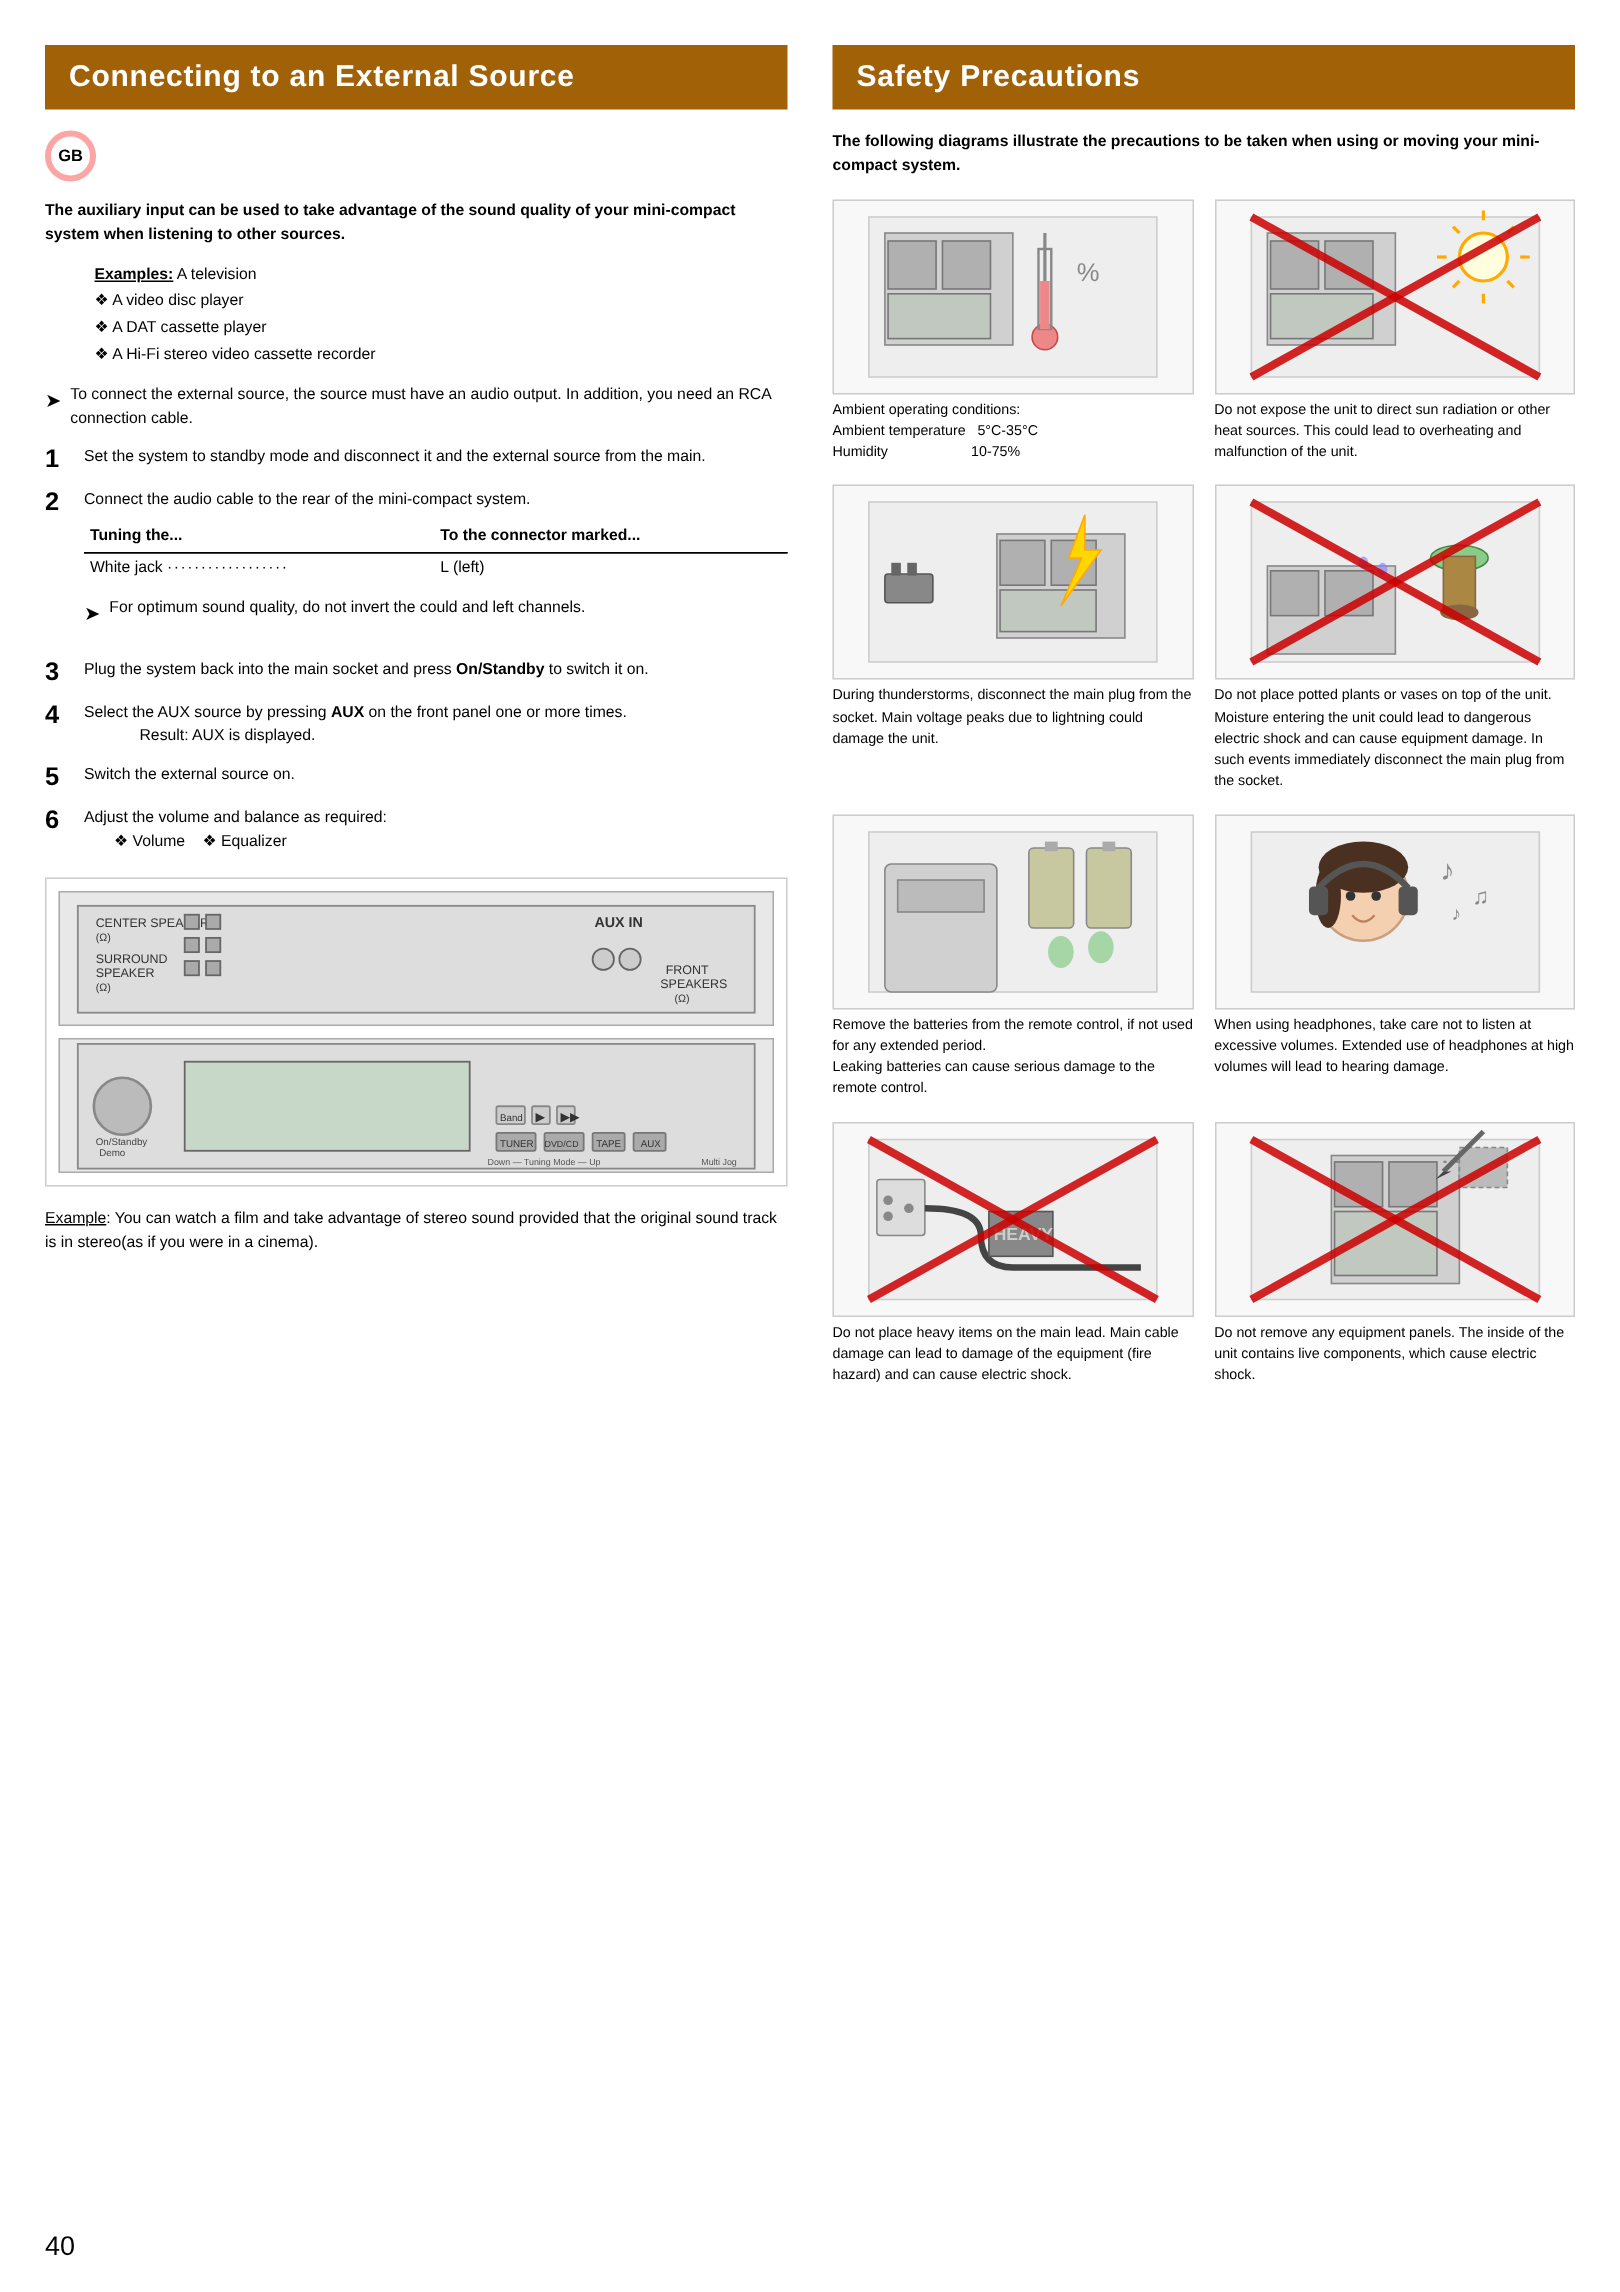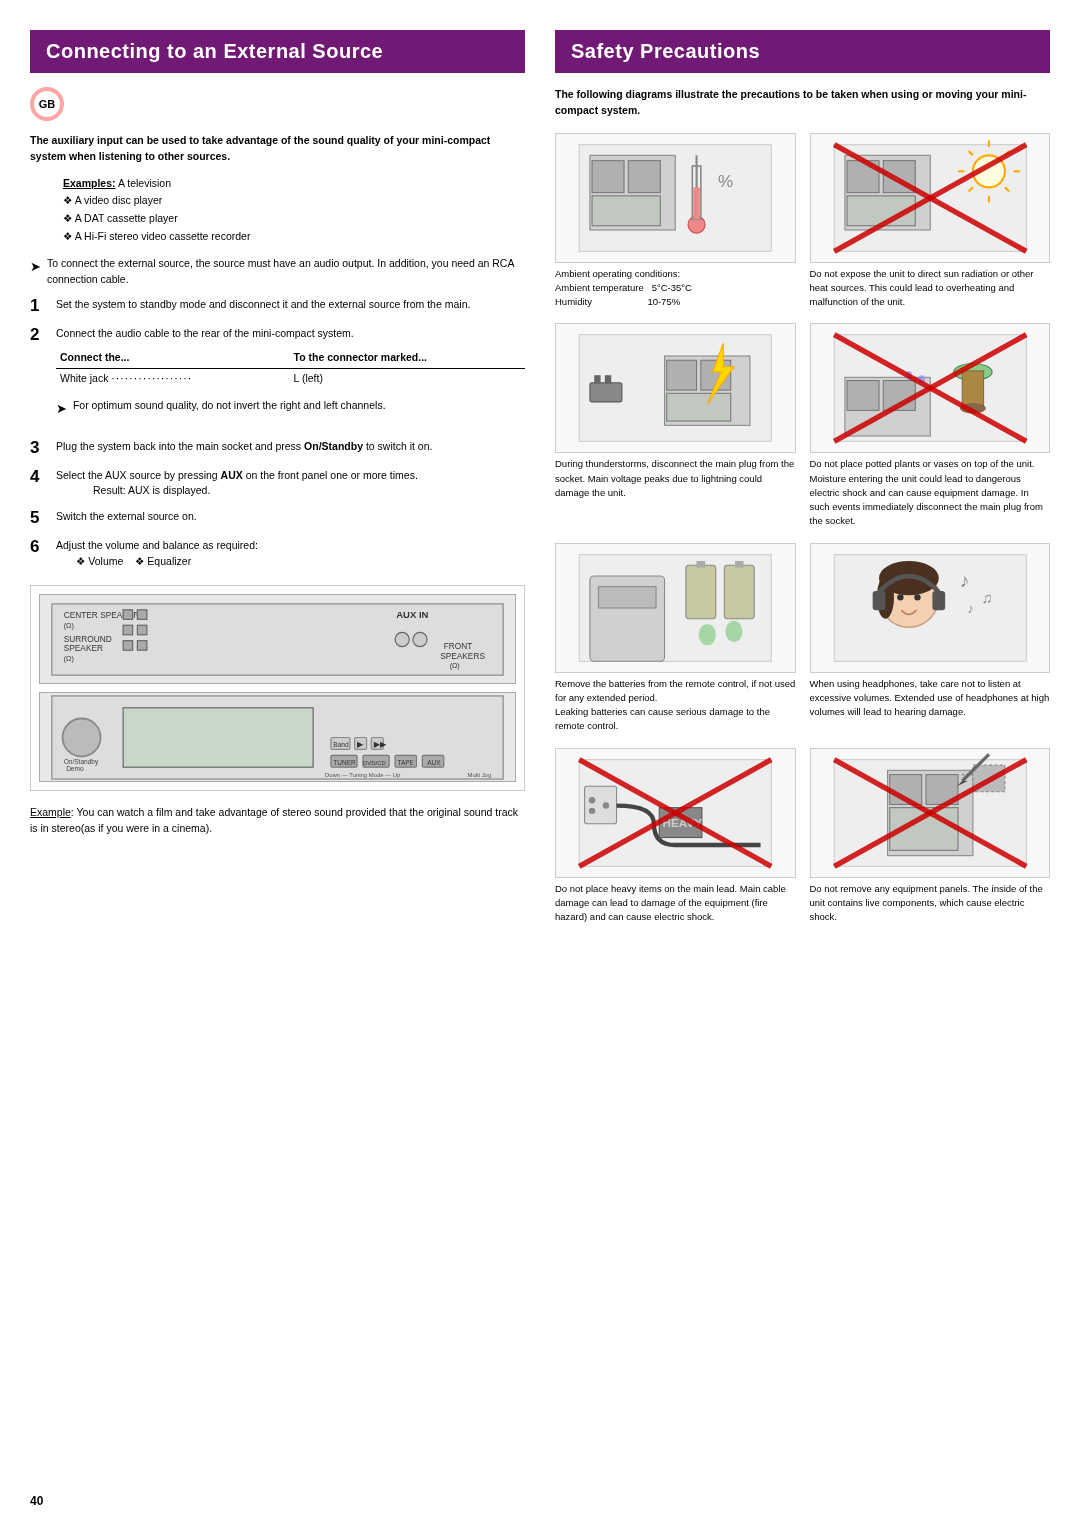--- a/index.html
+++ b/index.html
@@ -26,21 +26,21 @@
     }
     .left-col {
       flex: 1;
       min-width: 0;
     }
     .right-col {
       flex: 1;
       min-width: 0;
     }
     .section-header {
-      background: #701a75;
+      background: #a16207;
       color: #fff;
       font-size: 20px;
       font-weight: bold;
       padding: 10px 16px;
       margin-bottom: 14px;
       letter-spacing: 0.5px;
     }
     .gb-badge {
       width: 34px;
       height: 34px;
@@ -171,22 +171,22 @@
       justify-content: center;
     }
     .safety-desc {
       font-size: 9.5px;
       line-height: 1.5;
     }
     .page-num {
       position: absolute;
       bottom: 20px;
       left: 30px;
-      font-size: 12px;
-      font-weight: bold;
+      font-size: 18px;
+      font-weight: normal;
     }
   </style>
 </head>
 <body>
 
 <div class="page">
   <div class="two-col">
 
     <div class="left-col">
 
@@ -220,35 +220,35 @@
 
       <div class="step-item">
         <span class="step-num">2</span>
         <div class="step-content">
           <span>Connect the audio cable to the rear of the mini-compact system.</span>
 
           
           <table class="connect-table">
             <thead>
               <tr>
-                <th>Connect the...</th>
+                <th>Tuning the...</th>
                 <th>To the connector marked...</th>
               </tr>
             </thead>
             <tbody>
               <tr>
                 <td>White jack <span style="letter-spacing:1px">··················</span></td>
                 <td>L (left)</td>
               </tr>
             </tbody>
           </table>
 
           <div class="note-arrow">
             <span class="arrow-sym">➤</span>
-            <span>For optimum sound quality, do not invert the right and left channels.</span>
+            <span>For optimum sound quality, do not invert the could and left channels.</span>
           </div>
         </div>
       </div>
 
       <div class="step-item">
         <span class="step-num">3</span>
         <div class="step-content">
           Plug the system back into the main socket and press <strong>On/Standby</strong> to switch it on.
         </div>
       </div>

